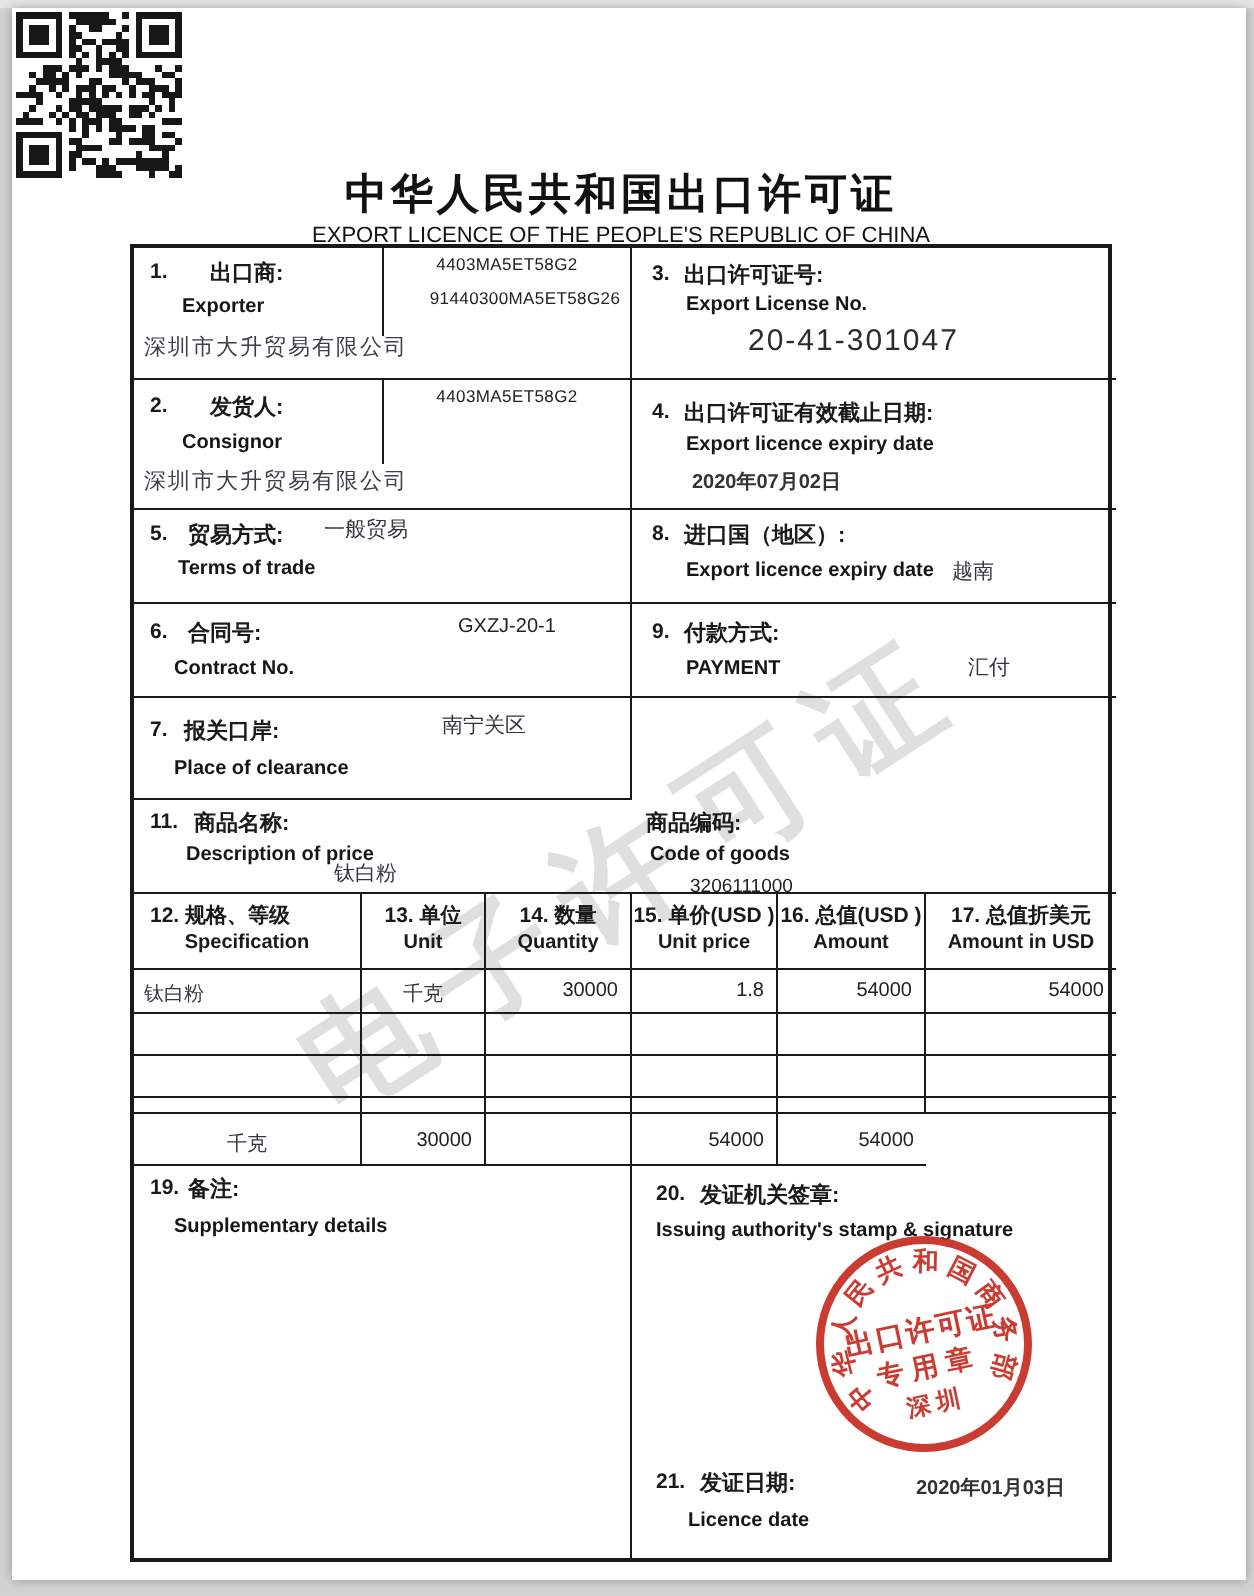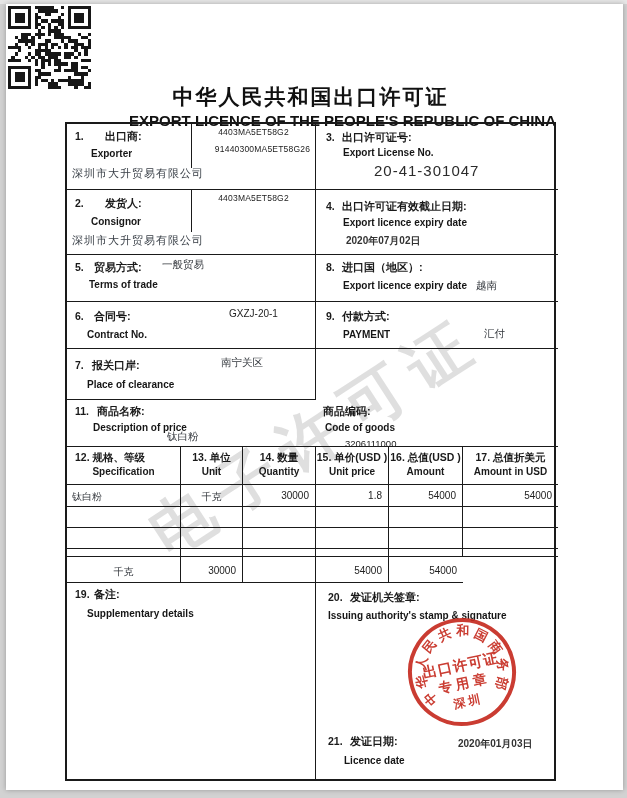--- a/index.html
+++ b/index.html
@@ -17,21 +17,21 @@
     position:absolute; left:6px; top:4px; width:617px; height:786px;
     background:#ffffff; box-shadow:0 0 5px rgba(0,0,0,.28);
   }
   .qr { position:absolute; left:2px; top:2px; width:83px; height:83px; }
   .title {
     position:absolute; left:59px; top:79px; width:491px;
     text-align:center; font-size:21px; font-weight:700; letter-spacing:2px; color:#111;
   }
   .subtitle {
     position:absolute; left:59px; top:108px; width:491px;
-    text-align:right; font-size:15px; font-weight:700; color:#111;
+    text-align:center; font-size:11px; font-weight:400; color:#111;
   }
   .watermark {
     position:absolute; left:100px; top:390px; width:420px; z-index:0;
     font-family:"Liberation Serif","DejaVu Serif",serif;
     font-size:62px; letter-spacing:14px; color:rgba(150,150,150,.30);
     transform:rotate(-33deg); transform-origin:center; text-align:center;
     font-weight:700; white-space:nowrap;
   }
   .lic-table {
     position:absolute; left:59px; top:118px; width:491px; z-index:1;

